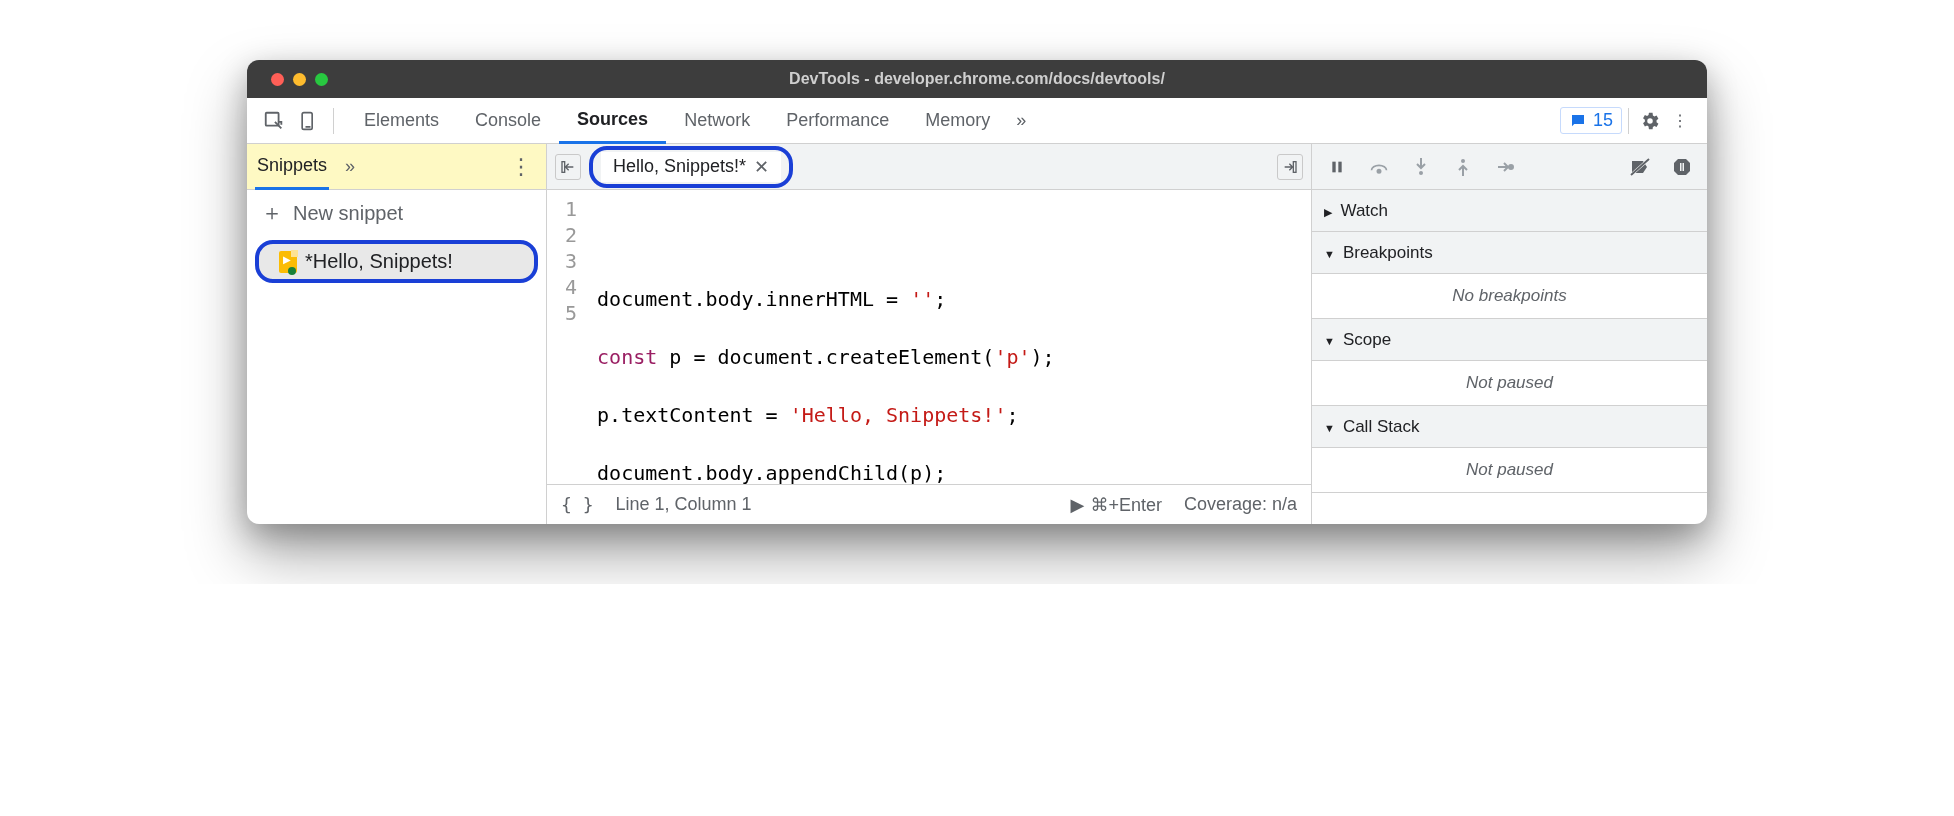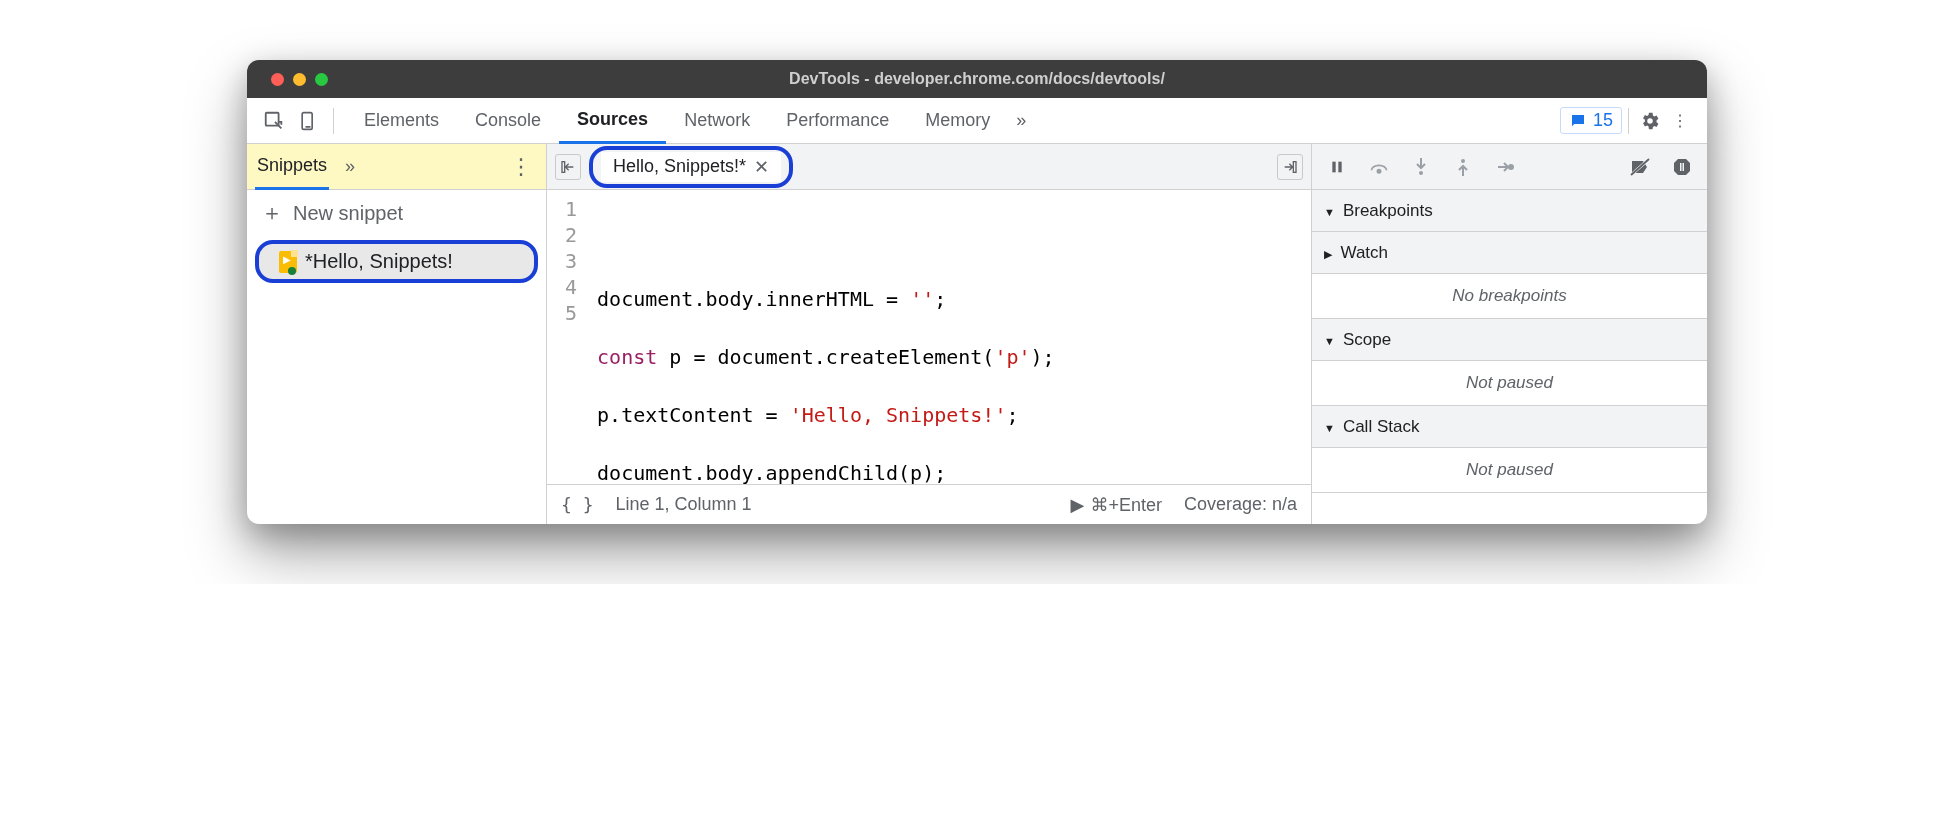--- a/index.html
+++ b/index.html
@@ -275,27 +275,27 @@
           </div>
         <div class="icon-btn">
             <svg width="18" height="18" viewBox="0 0 18 18" fill="#5f6368">
               <path d="M5 1h8l4 4v8l-4 4H5l-4-4V5z"></path>
               <rect x="7" y="5" width="1.5" height="8" fill="#f1f3f4"></rect>
               <rect x="9.5" y="5" width="1.5" height="8" fill="#f1f3f4"></rect>
             </svg>
           </div>
       </div>
       <div id="panels">
+          <div class="panel-hdr collapsed">
+            <span class="tri"></span>
+            <span>Watch</span>
+          </div>
           <div class="panel-hdr">
             <span class="tri"></span>
             <span>Breakpoints</span>
-          </div>
-          <div class="panel-hdr collapsed">
-            <span class="tri"></span>
-            <span>Watch</span>
           </div>
           <div class="panel-body">No breakpoints</div>
           <div class="panel-hdr">
             <span class="tri"></span>
             <span>Scope</span>
           </div>
           <div class="panel-body">Not paused</div>
           <div class="panel-hdr">
             <span class="tri"></span>
             <span>Call Stack</span>

